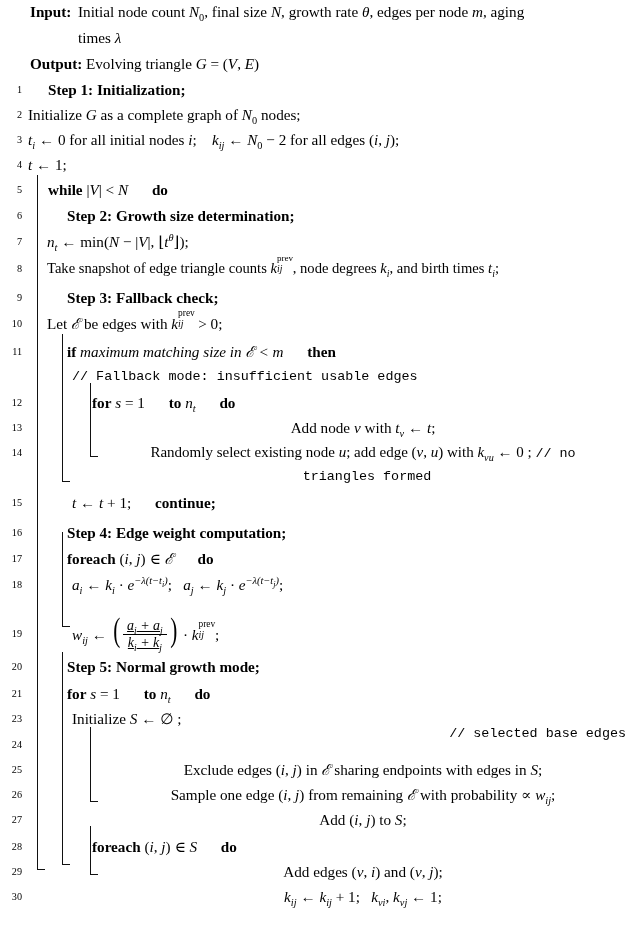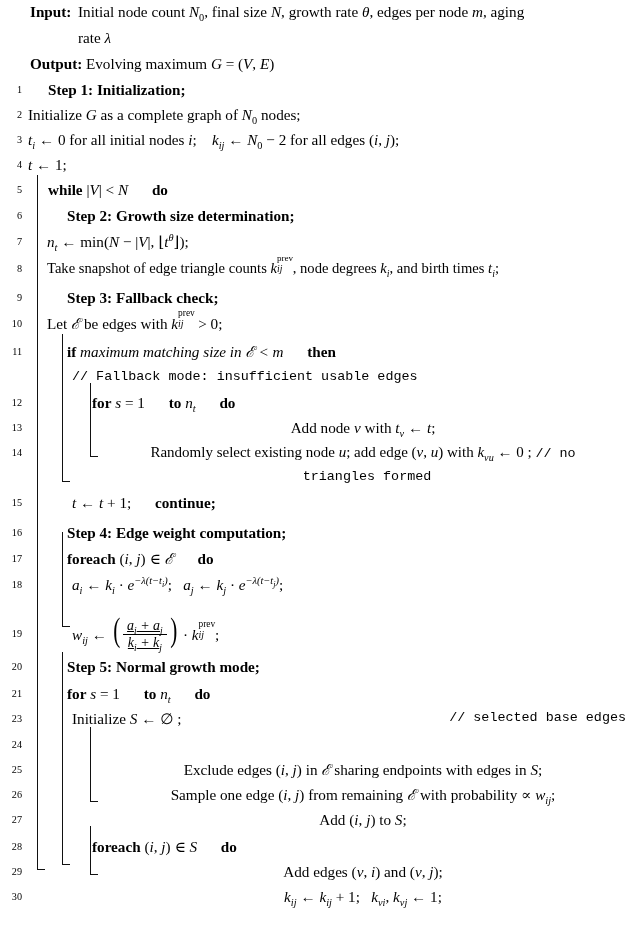--- a/index.html
+++ b/index.html
@@ -90,21 +90,21 @@
   .up { font-style: normal; }
   .mono {
     font-family: "Liberation Mono", "DejaVu Sans Mono", monospace;
     font-size: 13.4px;
     font-style: normal;
   }
   .cal { font-style: italic; font-family: "Liberation Serif", serif; }
   .rcomment {
     position: absolute;
     right: 3px;
-    top: 0;
+    top: 16px;
     white-space: nowrap;
   }
 
   
   .frac {
     display: inline-block;
     vertical-align: middle;
     text-align: center;
     position: relative;
     top: -0.15em;
@@ -162,28 +162,28 @@
       <span class="hdr-body">
         <span>Initial node count</span>
         <span class="mathvar">N<sub class="sp" style="font-style:normal;font-size:0.68em;vertical-align:sub;">0</sub></span><span>, final size</span>
         <span class="mathvar">N</span><span>, growth rate</span>
         <span class="mathvar">θ</span><span>, edges per node</span>
         <span class="mathvar">m</span><span>, aging</span>
       </span>
     </div>
     <div class="hdr-row" style="min-height:25px;">
       <span class="hdr-cont">
-        <span>rate</span>
+        <span>times</span>
         <span class="mathvar">λ</span>
       </span>
     </div>
     <div class="hdr-row" style="min-height:25px;padding-left:56px;">
       <span class="hdr-kw">Output:</span>
       <span class="hdr-body">
-        <span>Evolving maximum</span>
+        <span>Evolving triangle</span>
         <span class="mathvar">G</span> = (<span class="mathvar">V</span>, <span class="mathvar">E</span>)
       </span>
     </div>
   </div>
 
   <div class="rule foot" style="left:37px; top:175px; height:695px;"></div>
 
   <div class="rule foot" style="left:62px; top:334px; height:148px;"></div>
 
   <div class="rule foot" style="left:90px; top:383px; height:74px;"></div>

